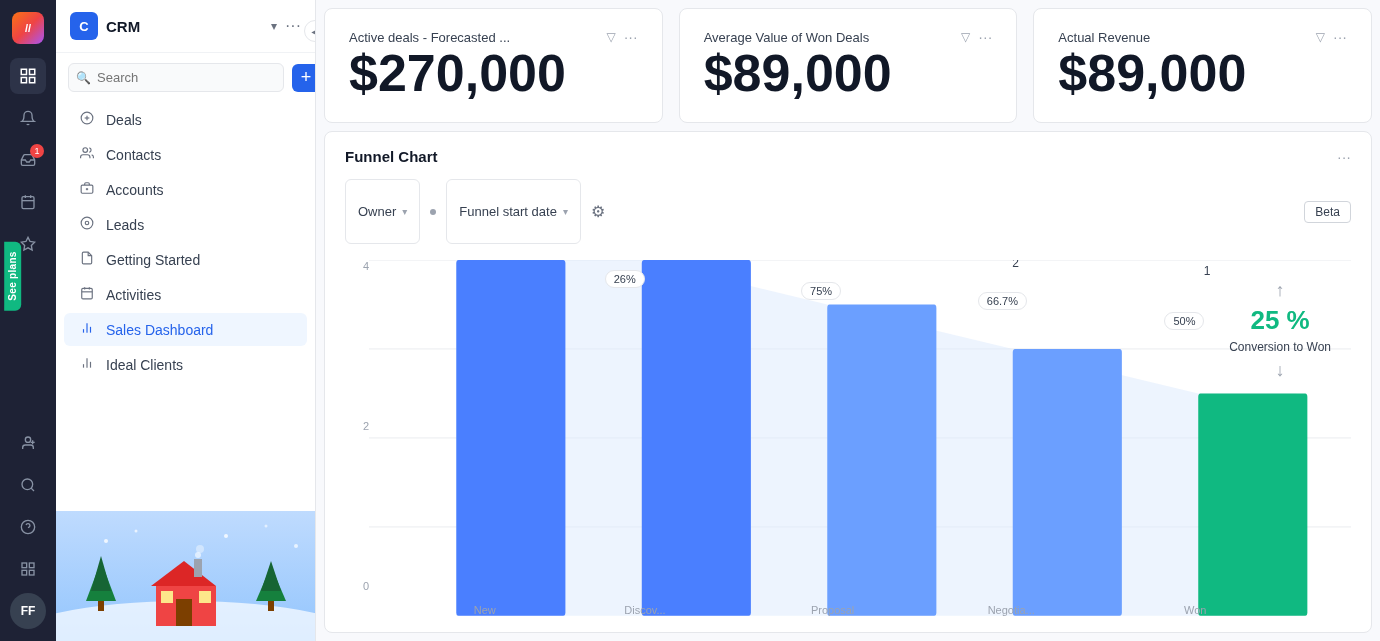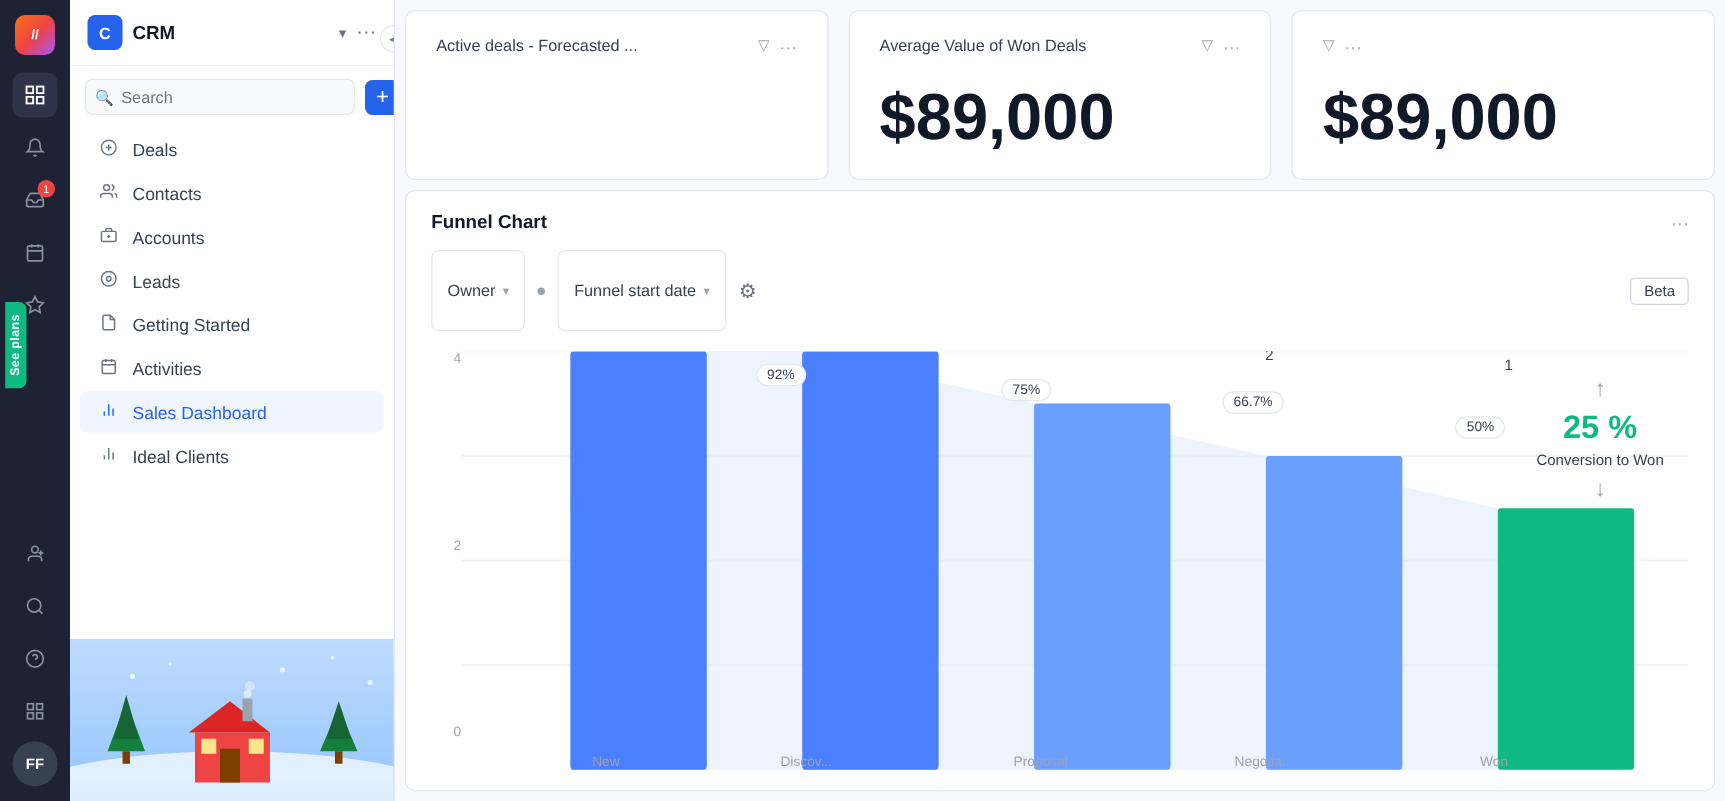--- a/index.html
+++ b/index.html
@@ -193,22 +193,23 @@
       background: #fff;
       border: 1px solid #e5e7eb;
       padding: 20px 24px;
       display: flex;
       flex-direction: column;
       margin: 8px;
       border-radius: 8px;
     }
     .metric-card-header {
       display: flex;
+      align-items: center;
       gap: 8px;
-      margin-bottom: 21px;
+      margin-bottom: 0;
     }
     .metric-card-title {
       font-size: 13px;
       color: #374151;
       font-weight: 500;
       flex: 1;
     }
     .metric-filter-icon { color: #9ca3af; font-size: 12px; cursor: pointer; }
     .metric-dots { color: #9ca3af; font-size: 14px; cursor: pointer; }
     .metric-value {
@@ -542,33 +543,35 @@
 
 <div class="main">
 
   <div class="metrics-row">
     <div class="metric-card">
       <div class="metric-card-header">
         <span class="metric-card-title">Active deals - Forecasted ...</span>
         <span class="metric-filter-icon">▽</span>
         <span class="metric-dots">···</span>
       </div>
+      <div class="metric-value">$270,000</div>
     </div>
 
     <div class="metric-card">
       <div class="metric-card-header">
         <span class="metric-card-title">Average Value of Won Deals</span>
         <span class="metric-filter-icon">▽</span>
         <span class="metric-dots">···</span>
       </div>
       <div class="metric-value">$89,000</div>
     </div>
 
     <div class="metric-card">
       <div class="metric-card-header">
+        <span class="metric-card-title">Actual Revenue</span>
         <span class="metric-filter-icon">▽</span>
         <span class="metric-dots">···</span>
       </div>
       <div class="metric-value">$89,000</div>
     </div>
   </div>
 
   <div class="funnel-section">
     <div class="funnel-header">
       <span class="funnel-title">Funnel Chart</span>
@@ -614,21 +617,21 @@
           <rect x="590" y="50" width="100" height="150" fill="#6b9fff" rx="2"></rect>
 
           <rect x="760" y="75" width="100" height="125" fill="#10b981" rx="2"></rect>
         </svg>
 
         <div style="position:absolute;top:0;left:0;width:100%;height:100%;">
 
           <div style="position:absolute;top:-4px;left:calc(65.5%);font-size:12px;color:#374151;font-weight:500;">2</div>
           <div style="position:absolute;top:4px;left:calc(85%);font-size:12px;color:#374151;font-weight:500;">1</div>
 
-          <div style="position:absolute;top:10px;left:calc(24%);background:white;border:1px solid #e5e7eb;border-radius:10px;padding:2px 8px;font-size:11px;color:#374151;">92%</div>
+          <div style="position:absolute;top:10px;left:calc(24%);background:white;border:1px solid #e5e7eb;border-radius:10px;padding:2px 8px;font-size:11px;color:#374151;">26%</div>
           <div style="position:absolute;top:22px;left:calc(44%);background:white;border:1px solid #e5e7eb;border-radius:10px;padding:2px 8px;font-size:11px;color:#374151;">75%</div>
           <div style="position:absolute;top:32px;left:calc(62%);background:white;border:1px solid #e5e7eb;border-radius:10px;padding:2px 8px;font-size:11px;color:#374151;">66.7%</div>
           <div style="position:absolute;top:52px;left:calc(81%);background:white;border:1px solid #e5e7eb;border-radius:10px;padding:2px 8px;font-size:11px;color:#374151;">50%</div>
 
           <div style="position:absolute;bottom:0;left:7%;font-size:11px;color:#9ca3af;margin-left:36px;">New</div>
           <div style="position:absolute;bottom:0;left:26%;font-size:11px;color:#9ca3af;">Discov...</div>
           <div style="position:absolute;bottom:0;left:45%;font-size:11px;color:#9ca3af;">Proposal</div>
           <div style="position:absolute;bottom:0;left:63%;font-size:11px;color:#9ca3af;">Negotia...</div>
           <div style="position:absolute;bottom:0;left:83%;font-size:11px;color:#9ca3af;">Won</div>
 

